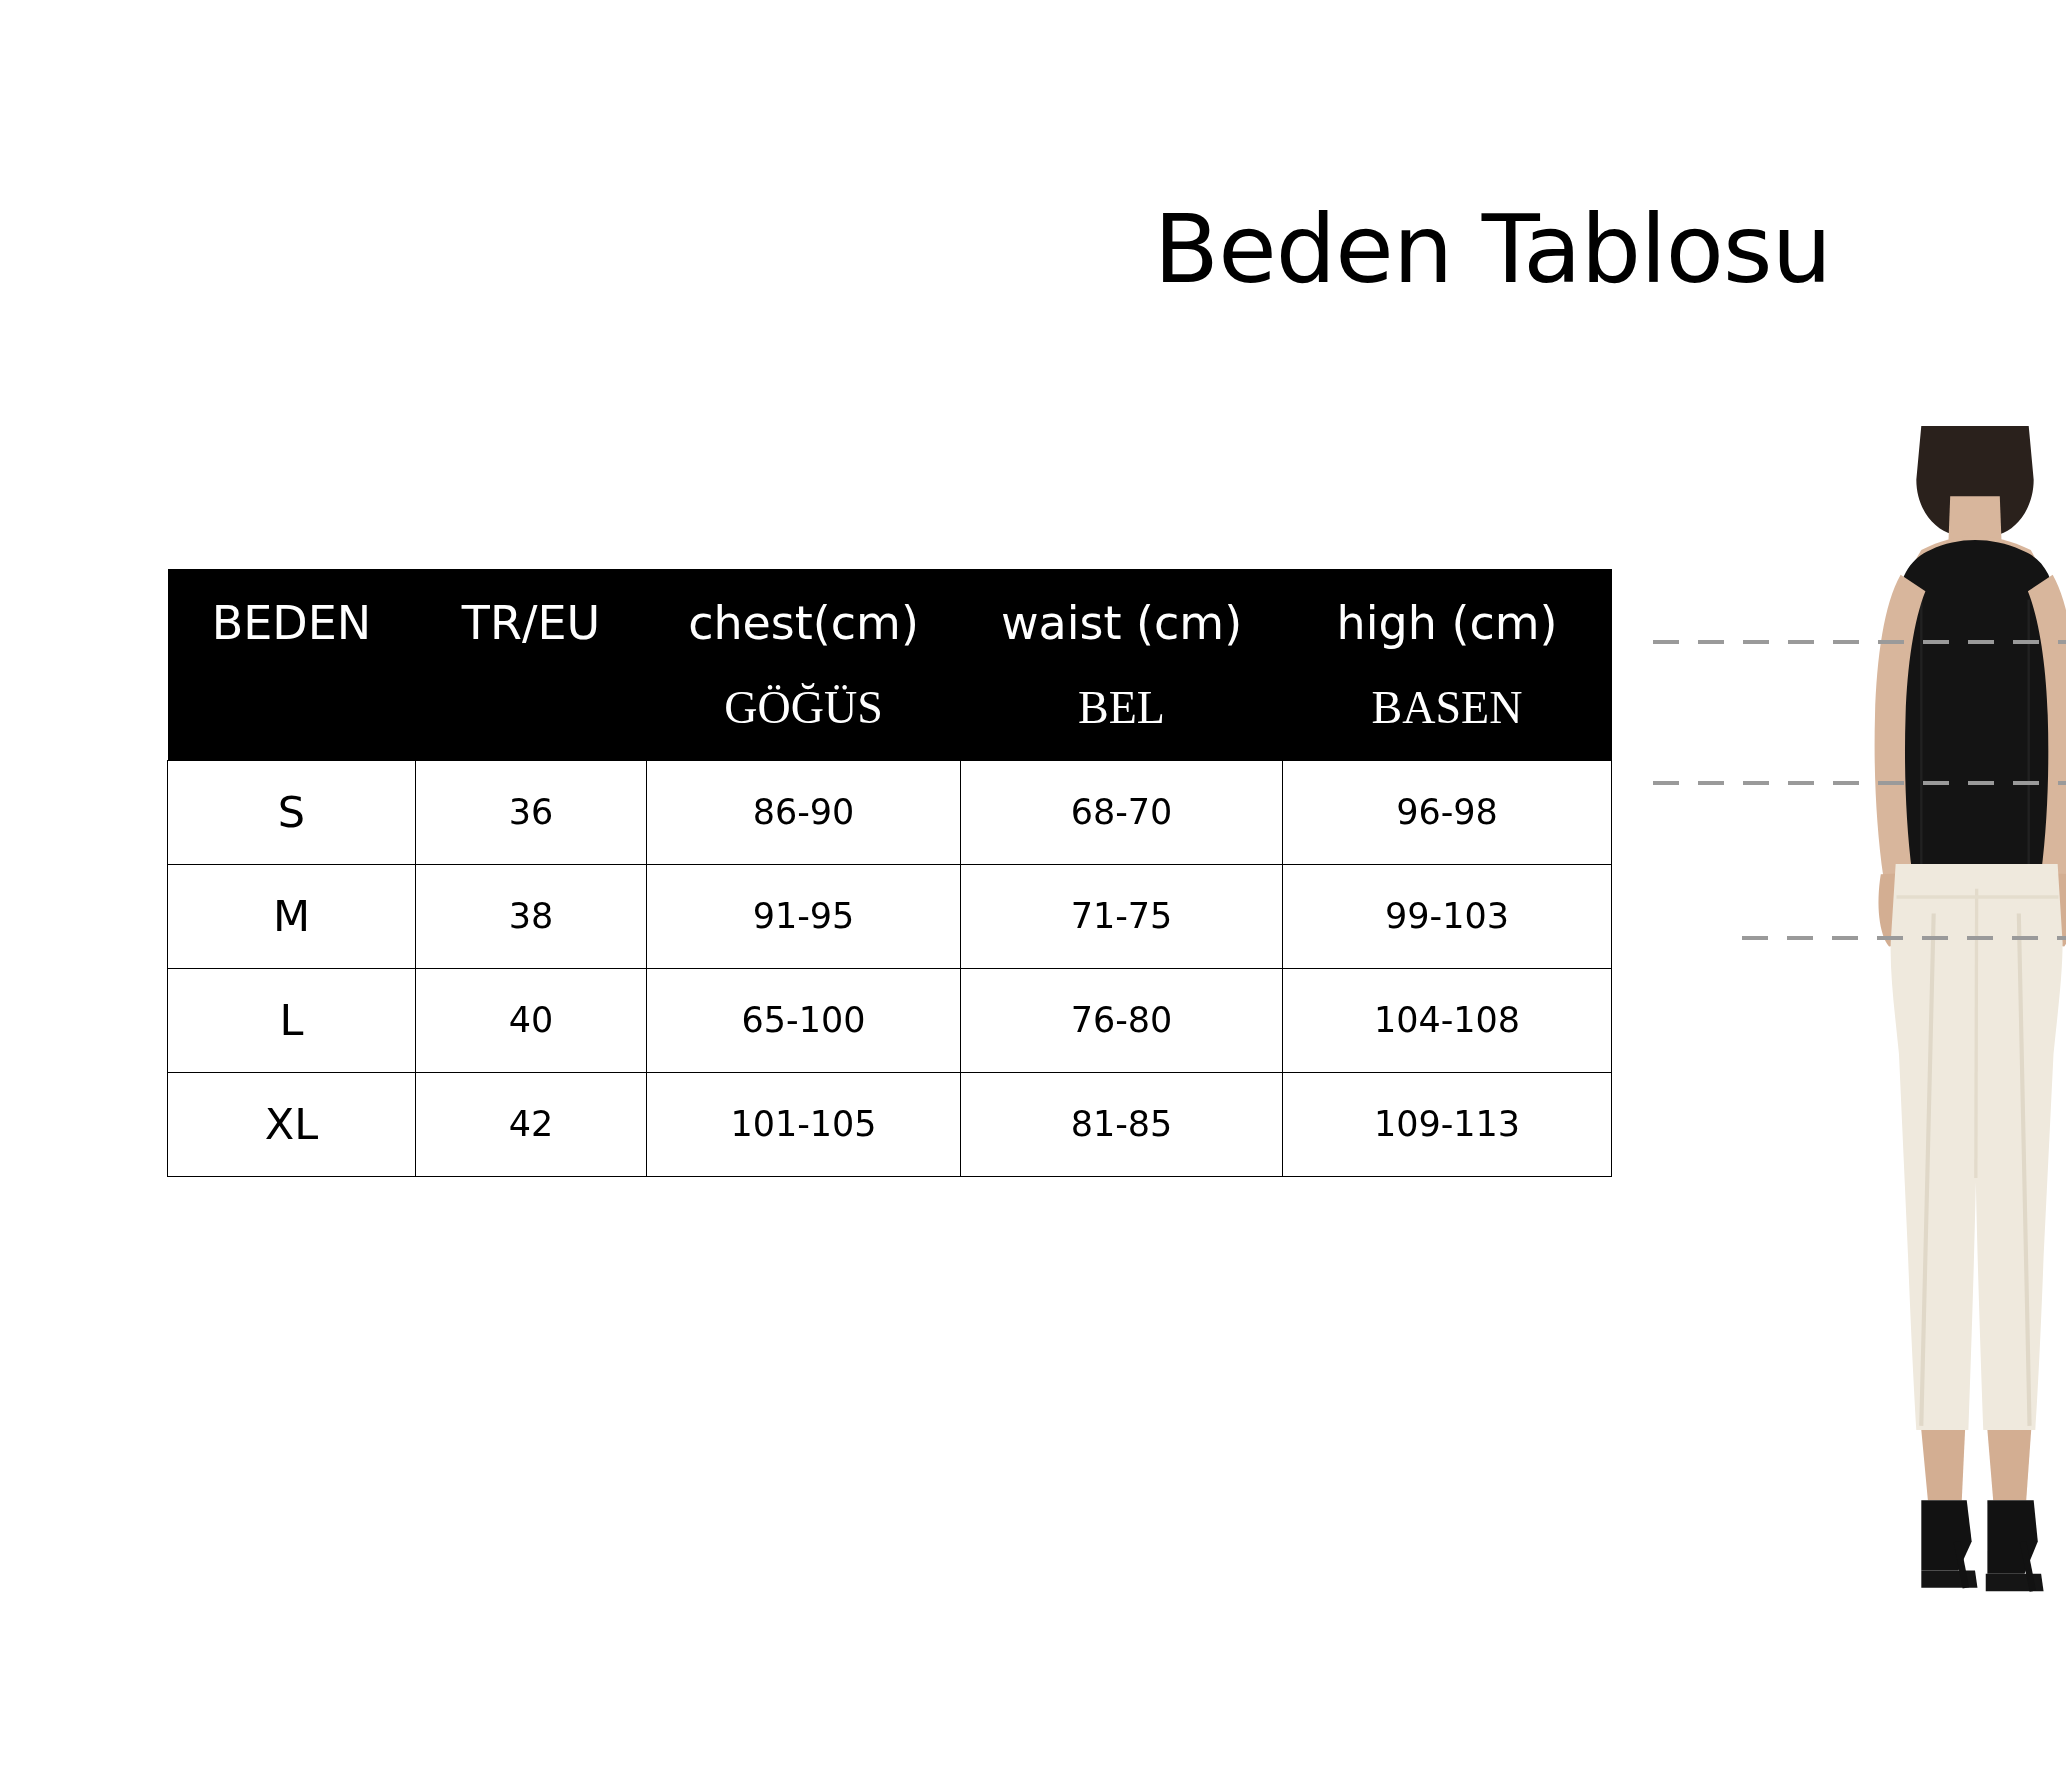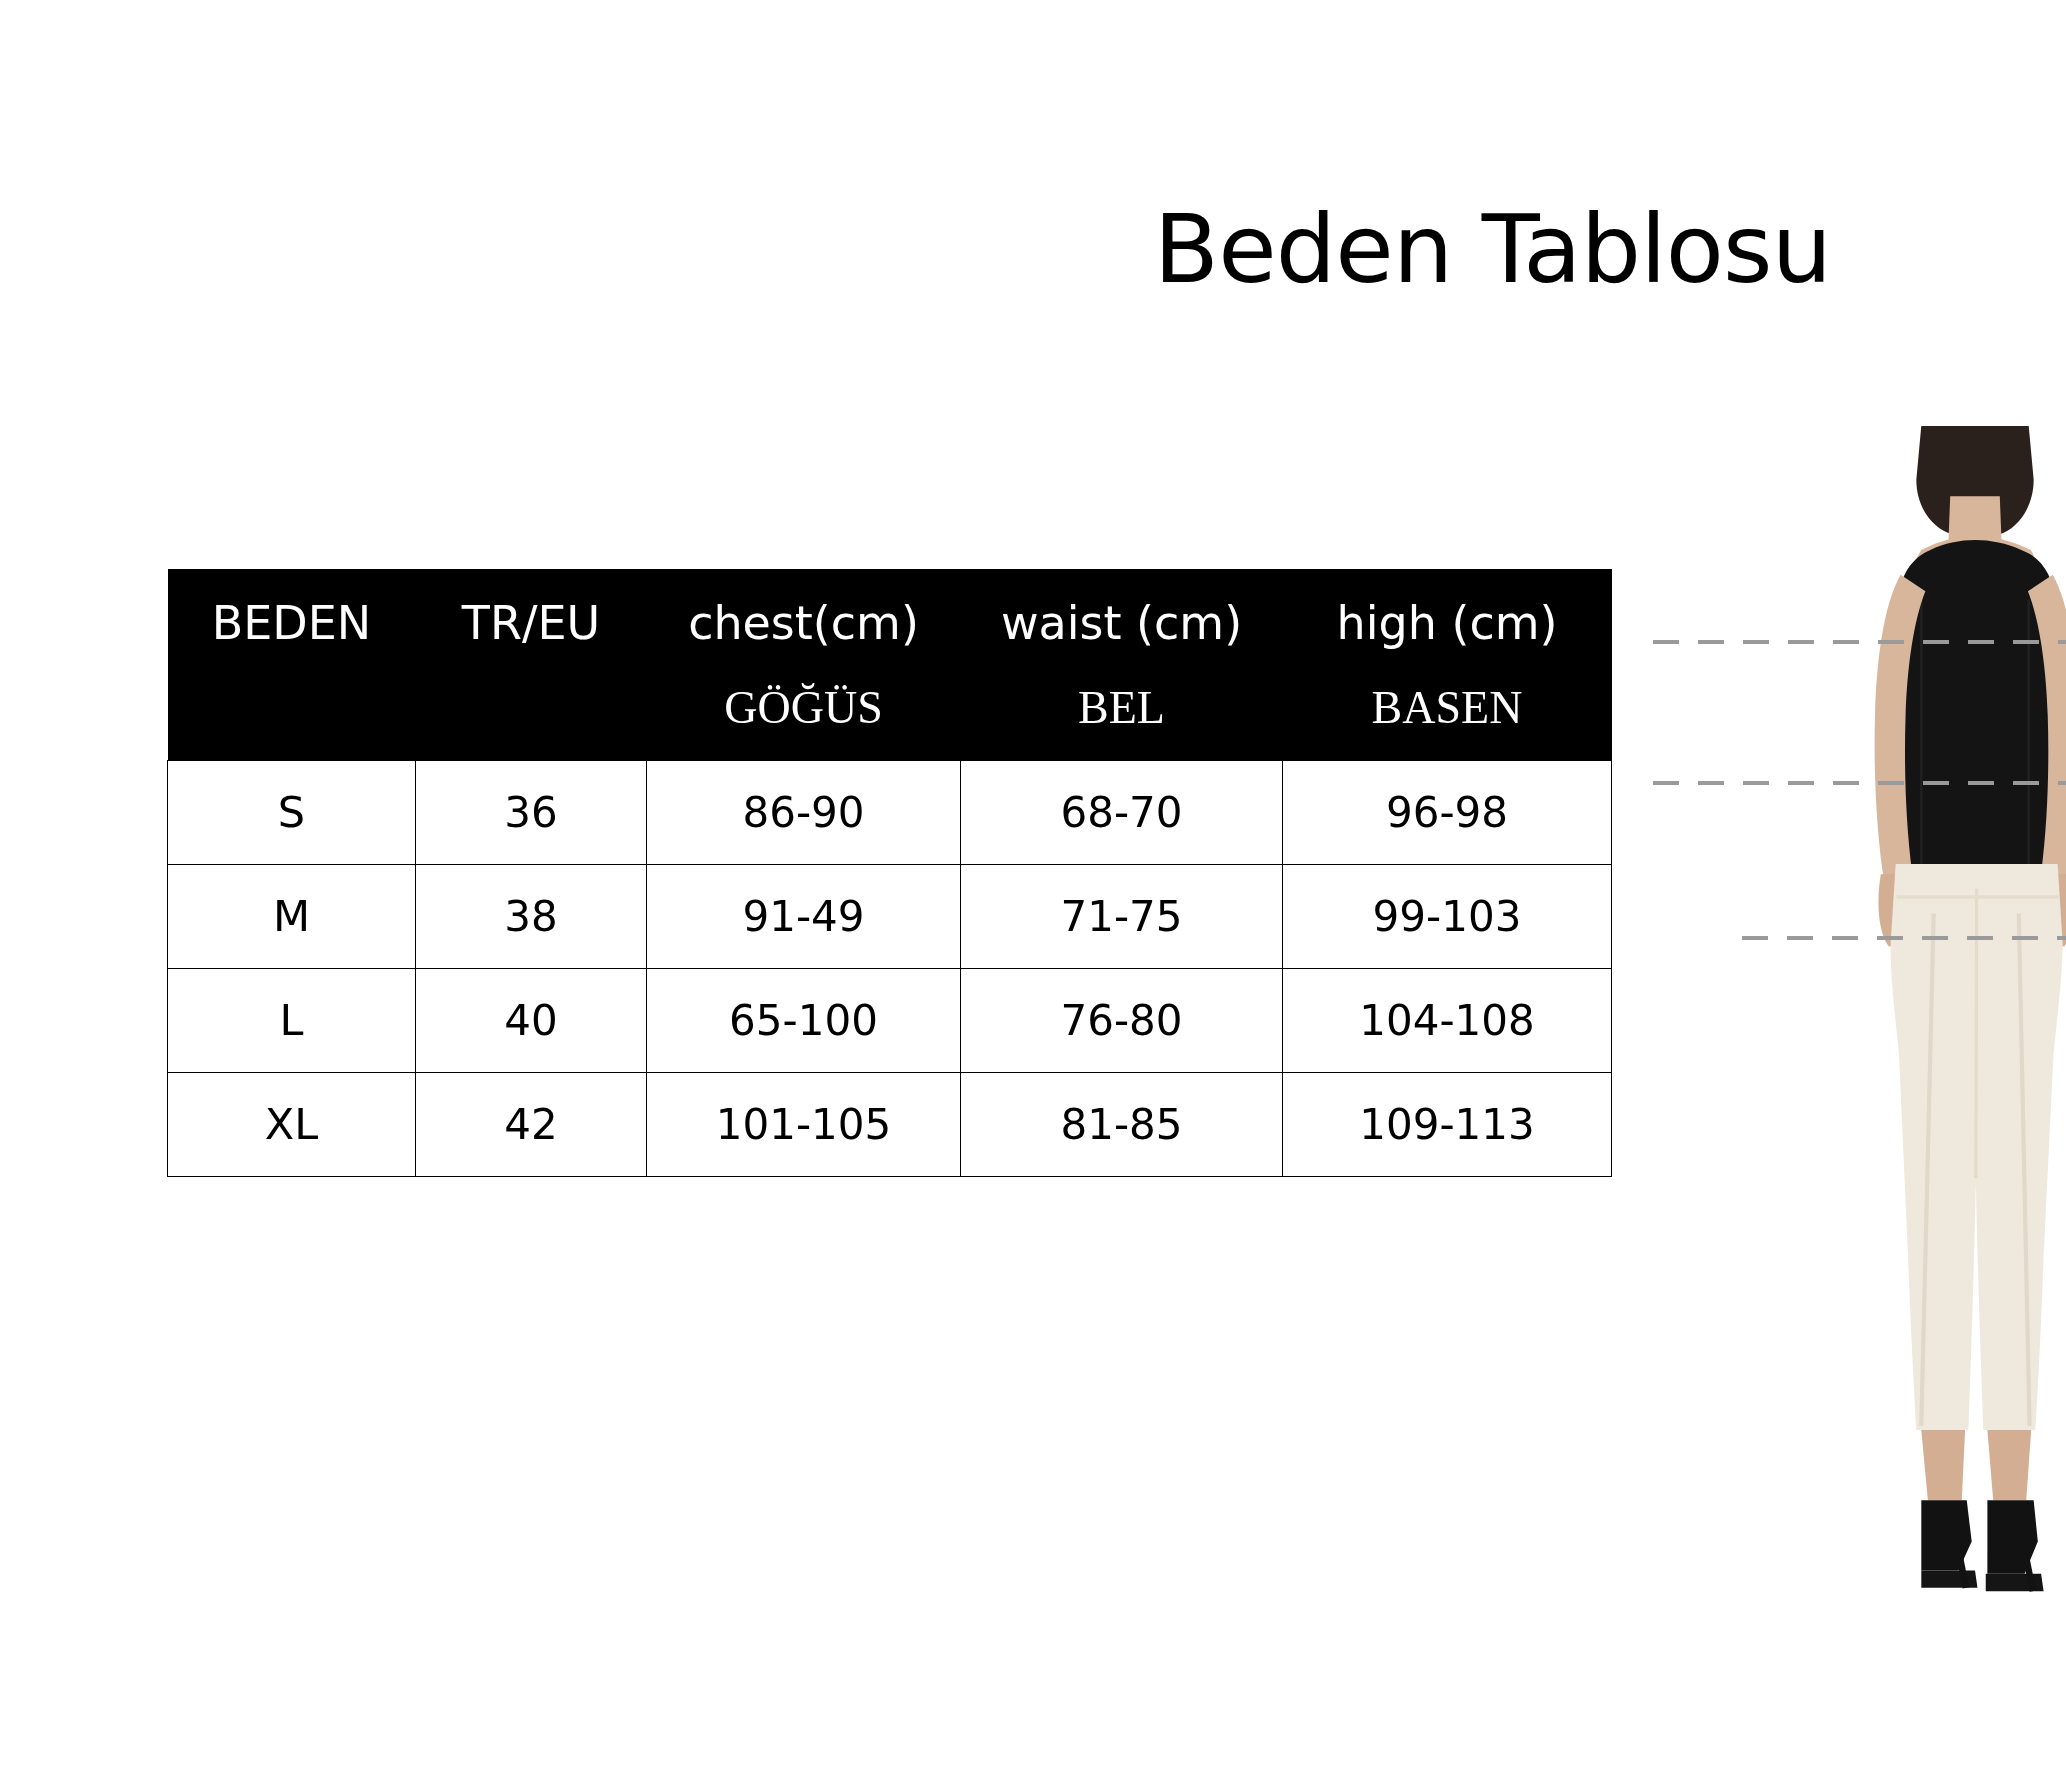--- a/index.html
+++ b/index.html
@@ -56,21 +56,21 @@
     color: #ffffff;
     border: none !important;
     font-size: 46px;
     height: 103px;
     line-height: 1.05;
   }
   thead tr.row-en td { padding-top: 12.4px; padding-bottom: 2.5px; height: 99px; }
   thead tr.row-tr td { padding-top: 0px; padding-bottom: 11.6px; height: 92px; font-family: Liberation Serif, serif; }
   tbody td {
     height: 104px;
-    font-size: 42px;
+    font-size: 35px;
     color: #000000;
     background: #ffffff;
   }
   tbody td.size-col { font-size: 43px; }
   col.c1 { width: 248px; }
   col.c2 { width: 231px; }
   col.c3 { width: 314px; }
   col.c4 { width: 322px; }
   col.c5 { width: 329px; }
 
@@ -140,21 +140,21 @@
         <tr>
           <td class="size-col">S</td>
           <td>36</td>
           <td>86-90</td>
           <td>68-70</td>
           <td>96-98</td>
         </tr>
         <tr>
           <td class="size-col">M</td>
           <td>38</td>
-          <td>91-49</td>
+          <td>91-95</td>
           <td>71-75</td>
           <td>99-103</td>
         </tr>
         <tr>
           <td class="size-col">L</td>
           <td>40</td>
           <td>65-100</td>
           <td>76-80</td>
           <td>104-108</td>
         </tr>

